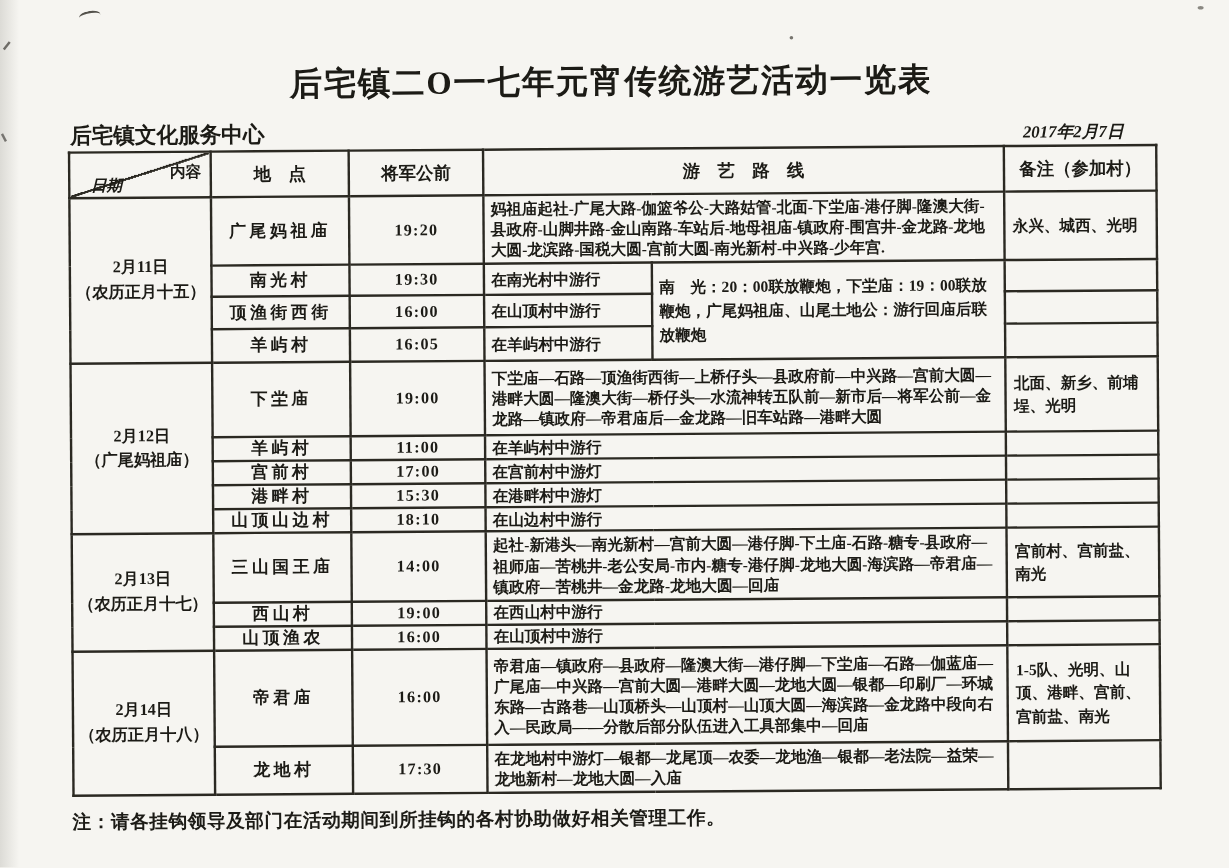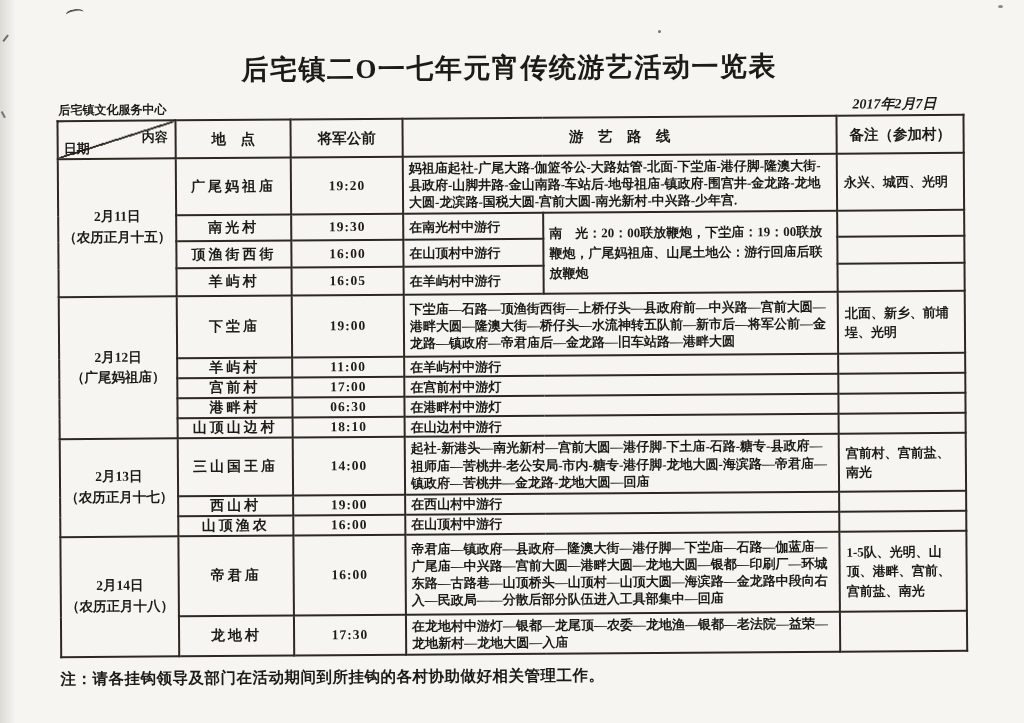--- a/index.html
+++ b/index.html
@@ -19,35 +19,35 @@
     position:absolute; left:56px; top:50px; width:906px;
     transform:rotate(-0.4deg); transform-origin:50% 0;
   }
   .title {
     text-align:center; font-size:27px; font-weight:bold; letter-spacing:1.5px;
   }
   .meta {
     display:flex; justify-content:space-between; align-items:flex-end;
     margin:12px 2px 1px 2px; font-weight:bold;
   }
-  .meta .org { font-size:12px; }
+  .meta .org { font-size:18px; }
   .meta .idate { font-size:14px; padding-right:24px;font-style:italic; }
   table { border-collapse:collapse; width:100%; table-layout:fixed; }
   td {
     border:2px solid #2b2922; font-weight:bold; vertical-align:middle;
     overflow:hidden;
   }
   .th { text-align:center; font-size:14.5px; }
   .diag {
     position:relative;
     background-image:linear-gradient(to bottom right,
       transparent 48.6%, #2b2922 48.6%, #2b2922 51.4%, transparent 51.4%);
   }
   .diag .ctop { position:absolute; top:7px;  right:7px; font-size:13px;text-align:right; }
-  .diag .cbot { position:absolute; bottom:0; left:5px;  font-size:13px; }
+  .diag .cbot { position:absolute; bottom:0; left:17px;  font-size:13px;font-style:italic; }
   .datecell { text-align:center; font-size:13.5px; line-height:1.55; padding:0 2px; }
   .loc  { text-align:center; font-size:14px; letter-spacing:3px; padding:0 1px; }
   .time { text-align:center; font-size:13.5px; letter-spacing:1px; }
   .route { font-size:13px; line-height:1.32; padding:2px 5px; text-align:left; }
   .route.one { padding:0 5px; line-height:1.2; }
   .note { font-size:13px; line-height:1.55; padding:2px 5px; text-align:left; }
   .remark { font-size:13px; line-height:1.5; padding:2px 4px 2px 6px; text-align:left; }
   .footnote { margin-top:11px; font-size:15.5px; font-weight:bold; letter-spacing:0.5px; }
   
   .art { position:absolute; }
@@ -149,21 +149,21 @@
       <td class="remark"></td>
     </tr>
     <tr style="height:18px">
       <td class="loc">宫前村</td>
       <td class="time">17:00</td>
       <td class="route one" colspan="2">在宫前村中游灯</td>
       <td class="remark"></td>
     </tr>
     <tr style="height:18px">
       <td class="loc">港畔村</td>
-      <td class="time">06:30</td>
+      <td class="time">15:30</td>
       <td class="route one" colspan="2">在港畔村中游灯</td>
       <td class="remark"></td>
     </tr>
     <tr style="height:18px">
       <td class="loc">山顶山边村</td>
       <td class="time">18:10</td>
       <td class="route one" colspan="2">在山边村中游行</td>
       <td class="remark"></td>
     </tr>
 

